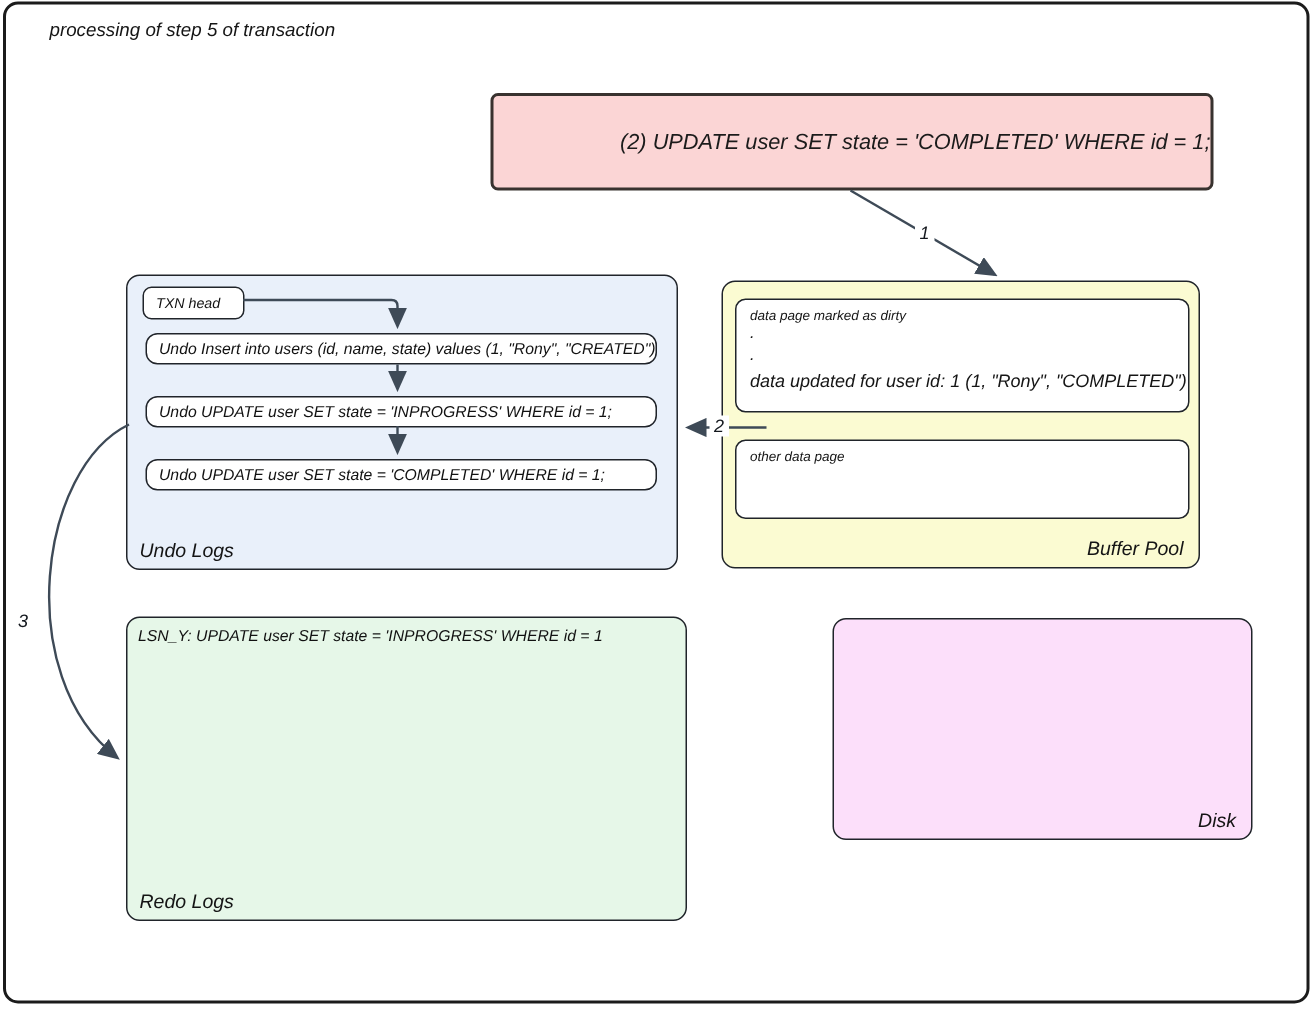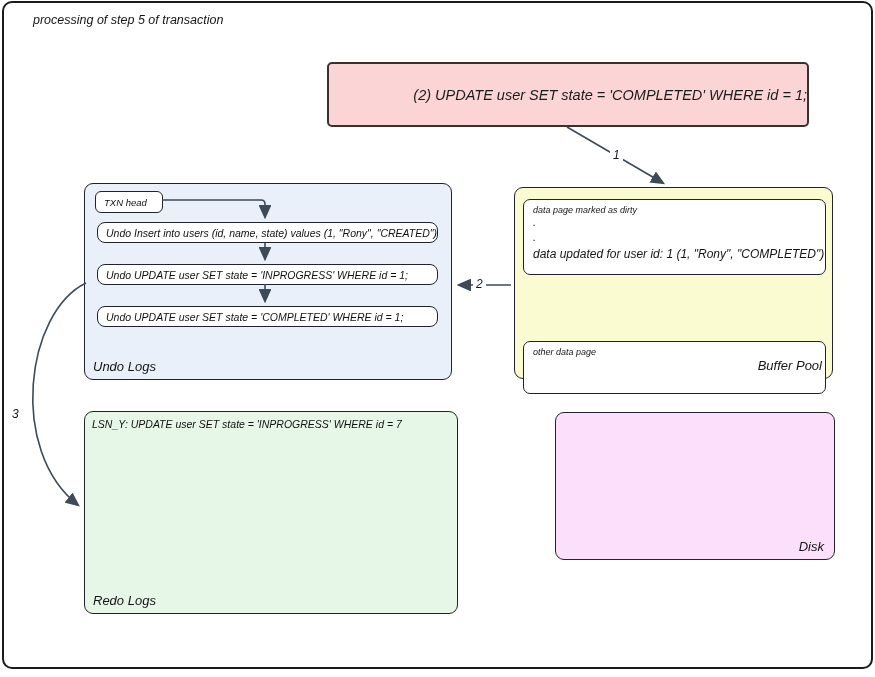--- a/index.html
+++ b/index.html
@@ -39,21 +39,21 @@
     display: flex; align-items: center; justify-content: flex-end;
     font-size: 14.5px;
     color: #1b1b1b;
   }
   .group-box {
     position: absolute;
     border: 1.6px solid #20242a;
     border-radius: 9px;
   }
   .undo-box   { left: 84px;  top: 183px; width: 368px; height: 197px; background: var(--undo_fill); }
-  .buffer-box { left: 514px; top: 187px; width: 319px; height: 192px; background: var(--buffer_fill); }
+  .buffer-box { left: 481px; top: 187px; width: 319px; height: 192px; background: var(--buffer_fill); }
   .redo-box   { left: 84px;  top: 411px; width: 374px; height: 203px; background: var(--redo_fill); }
   .disk-box   { left: 555px; top: 412px; width: 280px; height: 148px; background: var(--disk_fill); }
   .group-label {
     position: absolute;
     font-size: 13px;
     color: #141414;
   }
   .label-bl { left: 8px; bottom: 5px; }
   .label-br { right: 10px; bottom: 5px; }
   .txn-head {
@@ -85,21 +85,21 @@
   .page-box {
     position: absolute;
     left: 8px;
     width: 303px;
     background: #ffffff;
     border: 1.6px solid #20242a;
     border-radius: 7px;
     padding: 5px 9px;
   }
   .page-box-dirty { top: 11px; height: 76px; }
-  .page-box-other { top: 105px; height: 53px; margin-top: 48px; }
+  .page-box-other { top: 105px; height: 53px; }
   .page-small { font-size: 9px; color: #151515; }
   .page-dot { font-size: 11px; line-height: 15px; color: #151515; }
   .page-main { font-size: 12px; margin-top: 2px; color: #151515; white-space: nowrap; }
   .redo-lines {
     position: absolute;
     left: 7px; top: 5px; right: 6px;
     font-size: 10.5px;
     line-height: 14.6px;
     white-space: nowrap;
   }
@@ -163,21 +163,21 @@
       <div class="page-main">data updated for user id: 1 (1, "Rony", "COMPLETED")</div>
     </div>
     <div class="page-box page-box-other">
       <div class="page-small">other data page</div>
     </div>
     <div class="group-label label-br">Buffer Pool</div>
   </div>
 
   <div class="group-box redo-box">
     <div class="redo-lines">
-      <div>LSN_Y: UPDATE user SET state = 'INPROGRESS' WHERE id = 7</div>
+      <div>LSN_Y: UPDATE user SET state = 'INPROGRESS' WHERE id = 1</div>
     </div>
     <div class="group-label label-bl">Redo Logs</div>
   </div>
 
   <div class="group-box disk-box">
     <div class="group-label label-br">Disk</div>
   </div>
 
   <svg class="arrows" viewBox="0 0 875 677">
     <defs>

